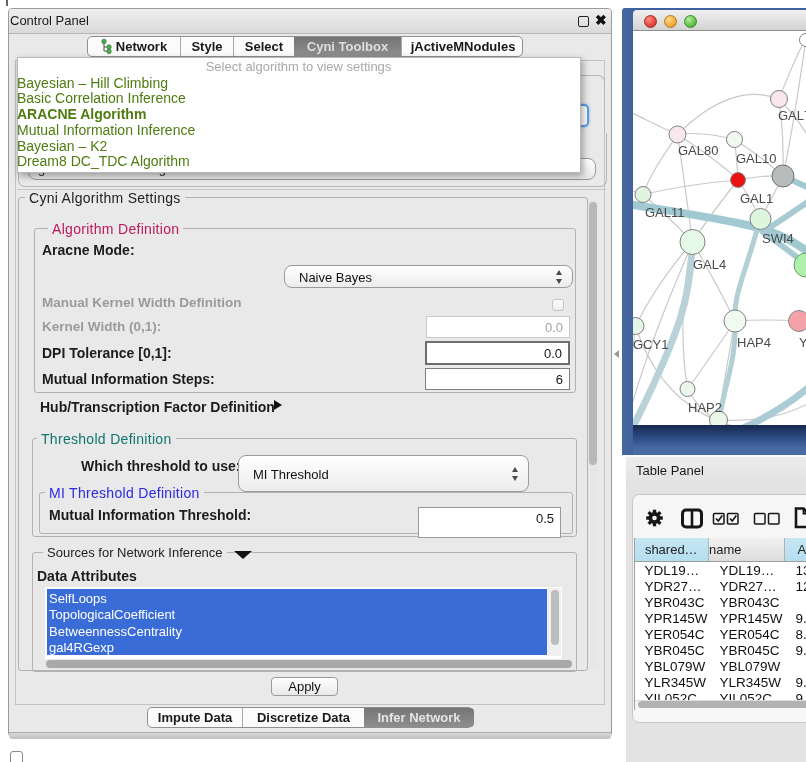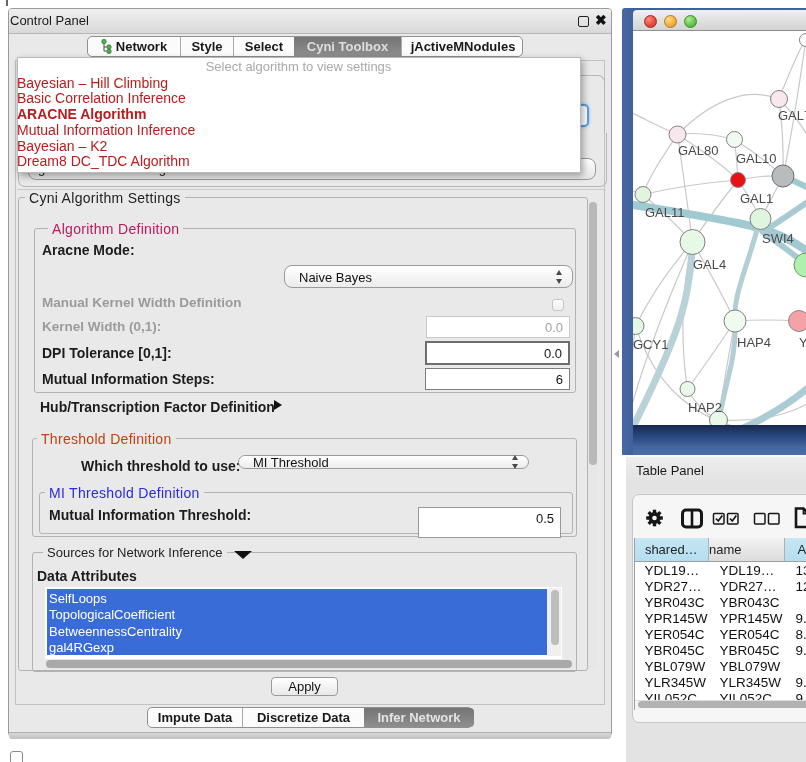--- a/index.html
+++ b/index.html
@@ -59,23 +59,23 @@
   <div class="field" style="left:417px;top:307px;width:144px;height:22px;border:1px solid #c9c9c9;color:#a3a3a3;line-height:21px">0.0</div>
   <div class="lbl" style="left:33px;top:335px">DPI Tolerance [0,1]:</div>
   <div class="field" style="left:416px;top:332px;width:145px;height:24px;border:2px solid #6e6e6e;line-height:21px">0.0</div>
   <div class="lbl" style="left:33px;top:361px">Mutual Information Steps:</div>
   <div class="field" style="left:416px;top:359px;width:145px;height:22px;border:1px solid #7f7f7f;line-height:21px">6</div>
 
   <div class="lbl" style="left:31px;top:389px">Hub/Transcription Factor Definition</div>
   <div class="a" style="left:265px;top:391px;width:0;height:0;border-top:5.5px solid transparent;border-bottom:5.5px solid transparent;border-left:8px solid #111"></div>
 
   <div class="group" style="left:23px;top:429px;width:543px;height:97px"></div>
-  <div class="gtitle" style="left:28px;top:423px;color:#c2410c">Threshold Definition</div>
+  <div class="gtitle" style="left:28px;top:423px;color:#0f766e">Threshold Definition</div>
   <div class="lbl" style="left:72px;top:448px">Which threshold to use:</div>
-  <div class="combo" style="left:229px;top:446px;width:291px;height:14px">
+  <div class="combo" style="left:229px;top:446px;width:291px;height:37px">
       <span class="ct">MI Threshold</span>
       <span class="step"></span>
     </div>
   <div class="group" style="left:30px;top:483px;width:532px;height:40px"></div>
   <div class="gtitle" style="left:36px;top:477px;color:#2a2ae0">MI Threshold Definition</div>
   <div class="lbl" style="left:40px;top:497px">Mutual Information Threshold:</div>
   <div class="field" style="left:409px;top:498px;width:143px;height:31px;border:1px solid #999;line-height:21px">0.5</div>
 
   <div class="group" style="left:23px;top:543px;width:543px;height:118px"></div>
   <div class="gtitle" style="left:34px;top:537px;color:#222;font-size:13px;letter-spacing:0">Sources for Network Inference</div>
@@ -110,21 +110,21 @@
       </svg>
       Network</div>
     <div class="seg" style="left:93px;width:53px;border-right:1px solid #aaa">Style</div>
     <div class="seg" style="left:146px;width:60px">Select</div>
     <div class="seg" style="left:206px;width:107px;background:linear-gradient(#757575,#8e8e8e);color:#dedede">Cyni Toolbox</div>
     <div class="seg" style="left:313px;width:123px;border-left:1px solid #aaa;border-radius:0 4px 4px 0">jActiveMNodules</div>
   </div>
 
   <div class="a" style="left:7.5px;top:48px;width:564px;height:116px;background:#fff;border:1px solid #b9b9b9;box-shadow:2px 3px 7px rgba(0,0,0,0.35);box-sizing:border-box"></div>
   <div class="a" style="left:7.5px;top:50px;width:564px;text-align:center;font-size:13px;color:#a9a9a9">Select algorithm to view settings</div>
-  <div class="a" style="left:8px;top:66.5px;font-size:14px;color:#b91c1c;line-height:15.8px;white-space:nowrap">Bayesian – Hill Climbing<br>Basic Correlation Inference<br><b>ARACNE Algorithm</b><br>Mutual Information Inference<br>Bayesian – K2<br>Dream8 DC_TDC Algorithm</div>
+  <div class="a" style="left:8px;top:66.5px;font-size:14px;color:#4d7c0f;line-height:15.8px;white-space:nowrap">Bayesian – Hill Climbing<br>Basic Correlation Inference<br><b>ARACNE Algorithm</b><br>Mutual Information Inference<br>Bayesian – K2<br>Dream8 DC_TDC Algorithm</div>
 </div>
 
 <div class="a" style="left:614px;top:350px;width:0;height:0;border-top:4px solid transparent;border-bottom:4px solid transparent;border-right:5px solid #999"></div>
 
 <div class="a" style="left:622px;top:8px;width:184px;height:447px;background:linear-gradient(90deg,#47689e,#3d5f9e 8%,#3f63a2);border-radius:3px 0 0 0"></div>
 <div class="a" style="left:633px;top:425px;width:173px;height:30px;background:linear-gradient(#16294d,#2e4d88 45%,#44689f 75%,#4a6da6)"></div>
 
 <div class="a" style="left:633px;top:10px;width:173px;height:21px;background:linear-gradient(#f0f0f0,#d3d3d3);border-bottom:1px solid #8f8f8f;border-radius:4px 0 0 0;box-sizing:border-box"></div>
 <div class="a" style="left:644px;top:15px;width:11px;height:11px;border-radius:50%;background:radial-gradient(circle at 35% 30%,#ff8a7f,#e2463d 60%,#c33229);border:0.5px solid #a5281f"></div>
 <div class="a" style="left:664px;top:15px;width:11px;height:11px;border-radius:50%;background:radial-gradient(circle at 35% 30%,#ffd98a,#f3ac3c 60%,#d18a24);border:0.5px solid #b37a1e"></div>

